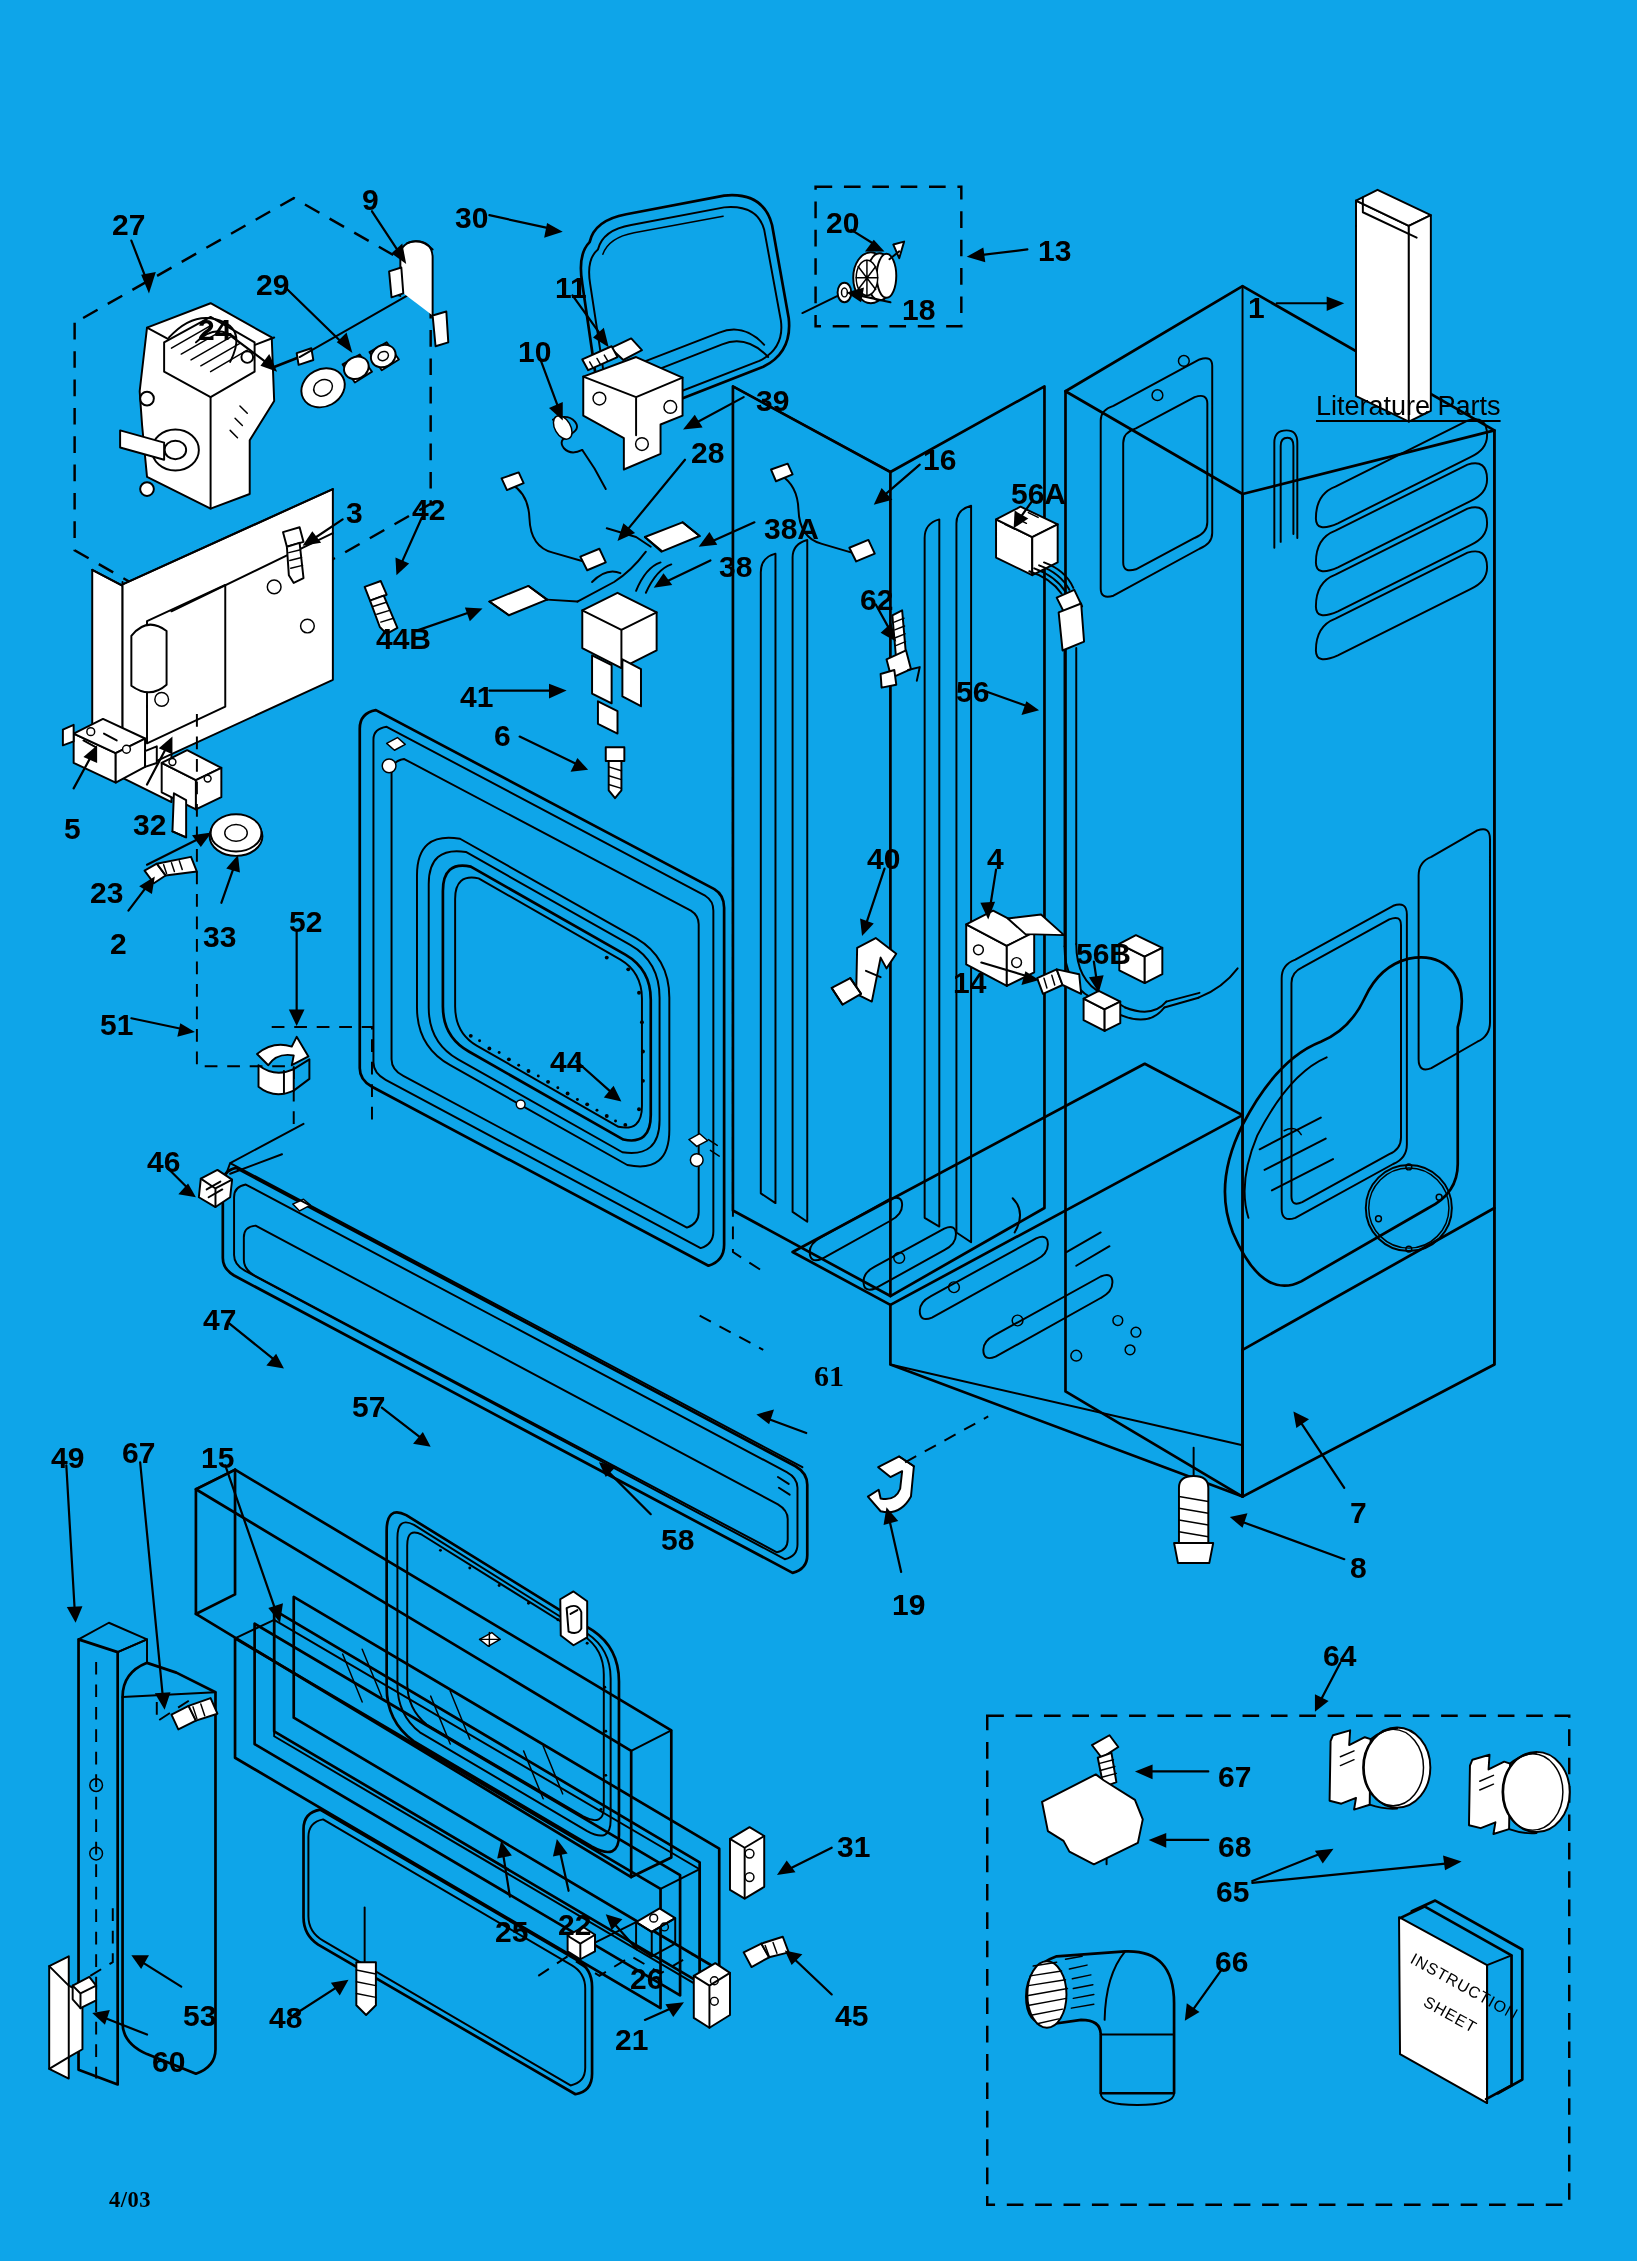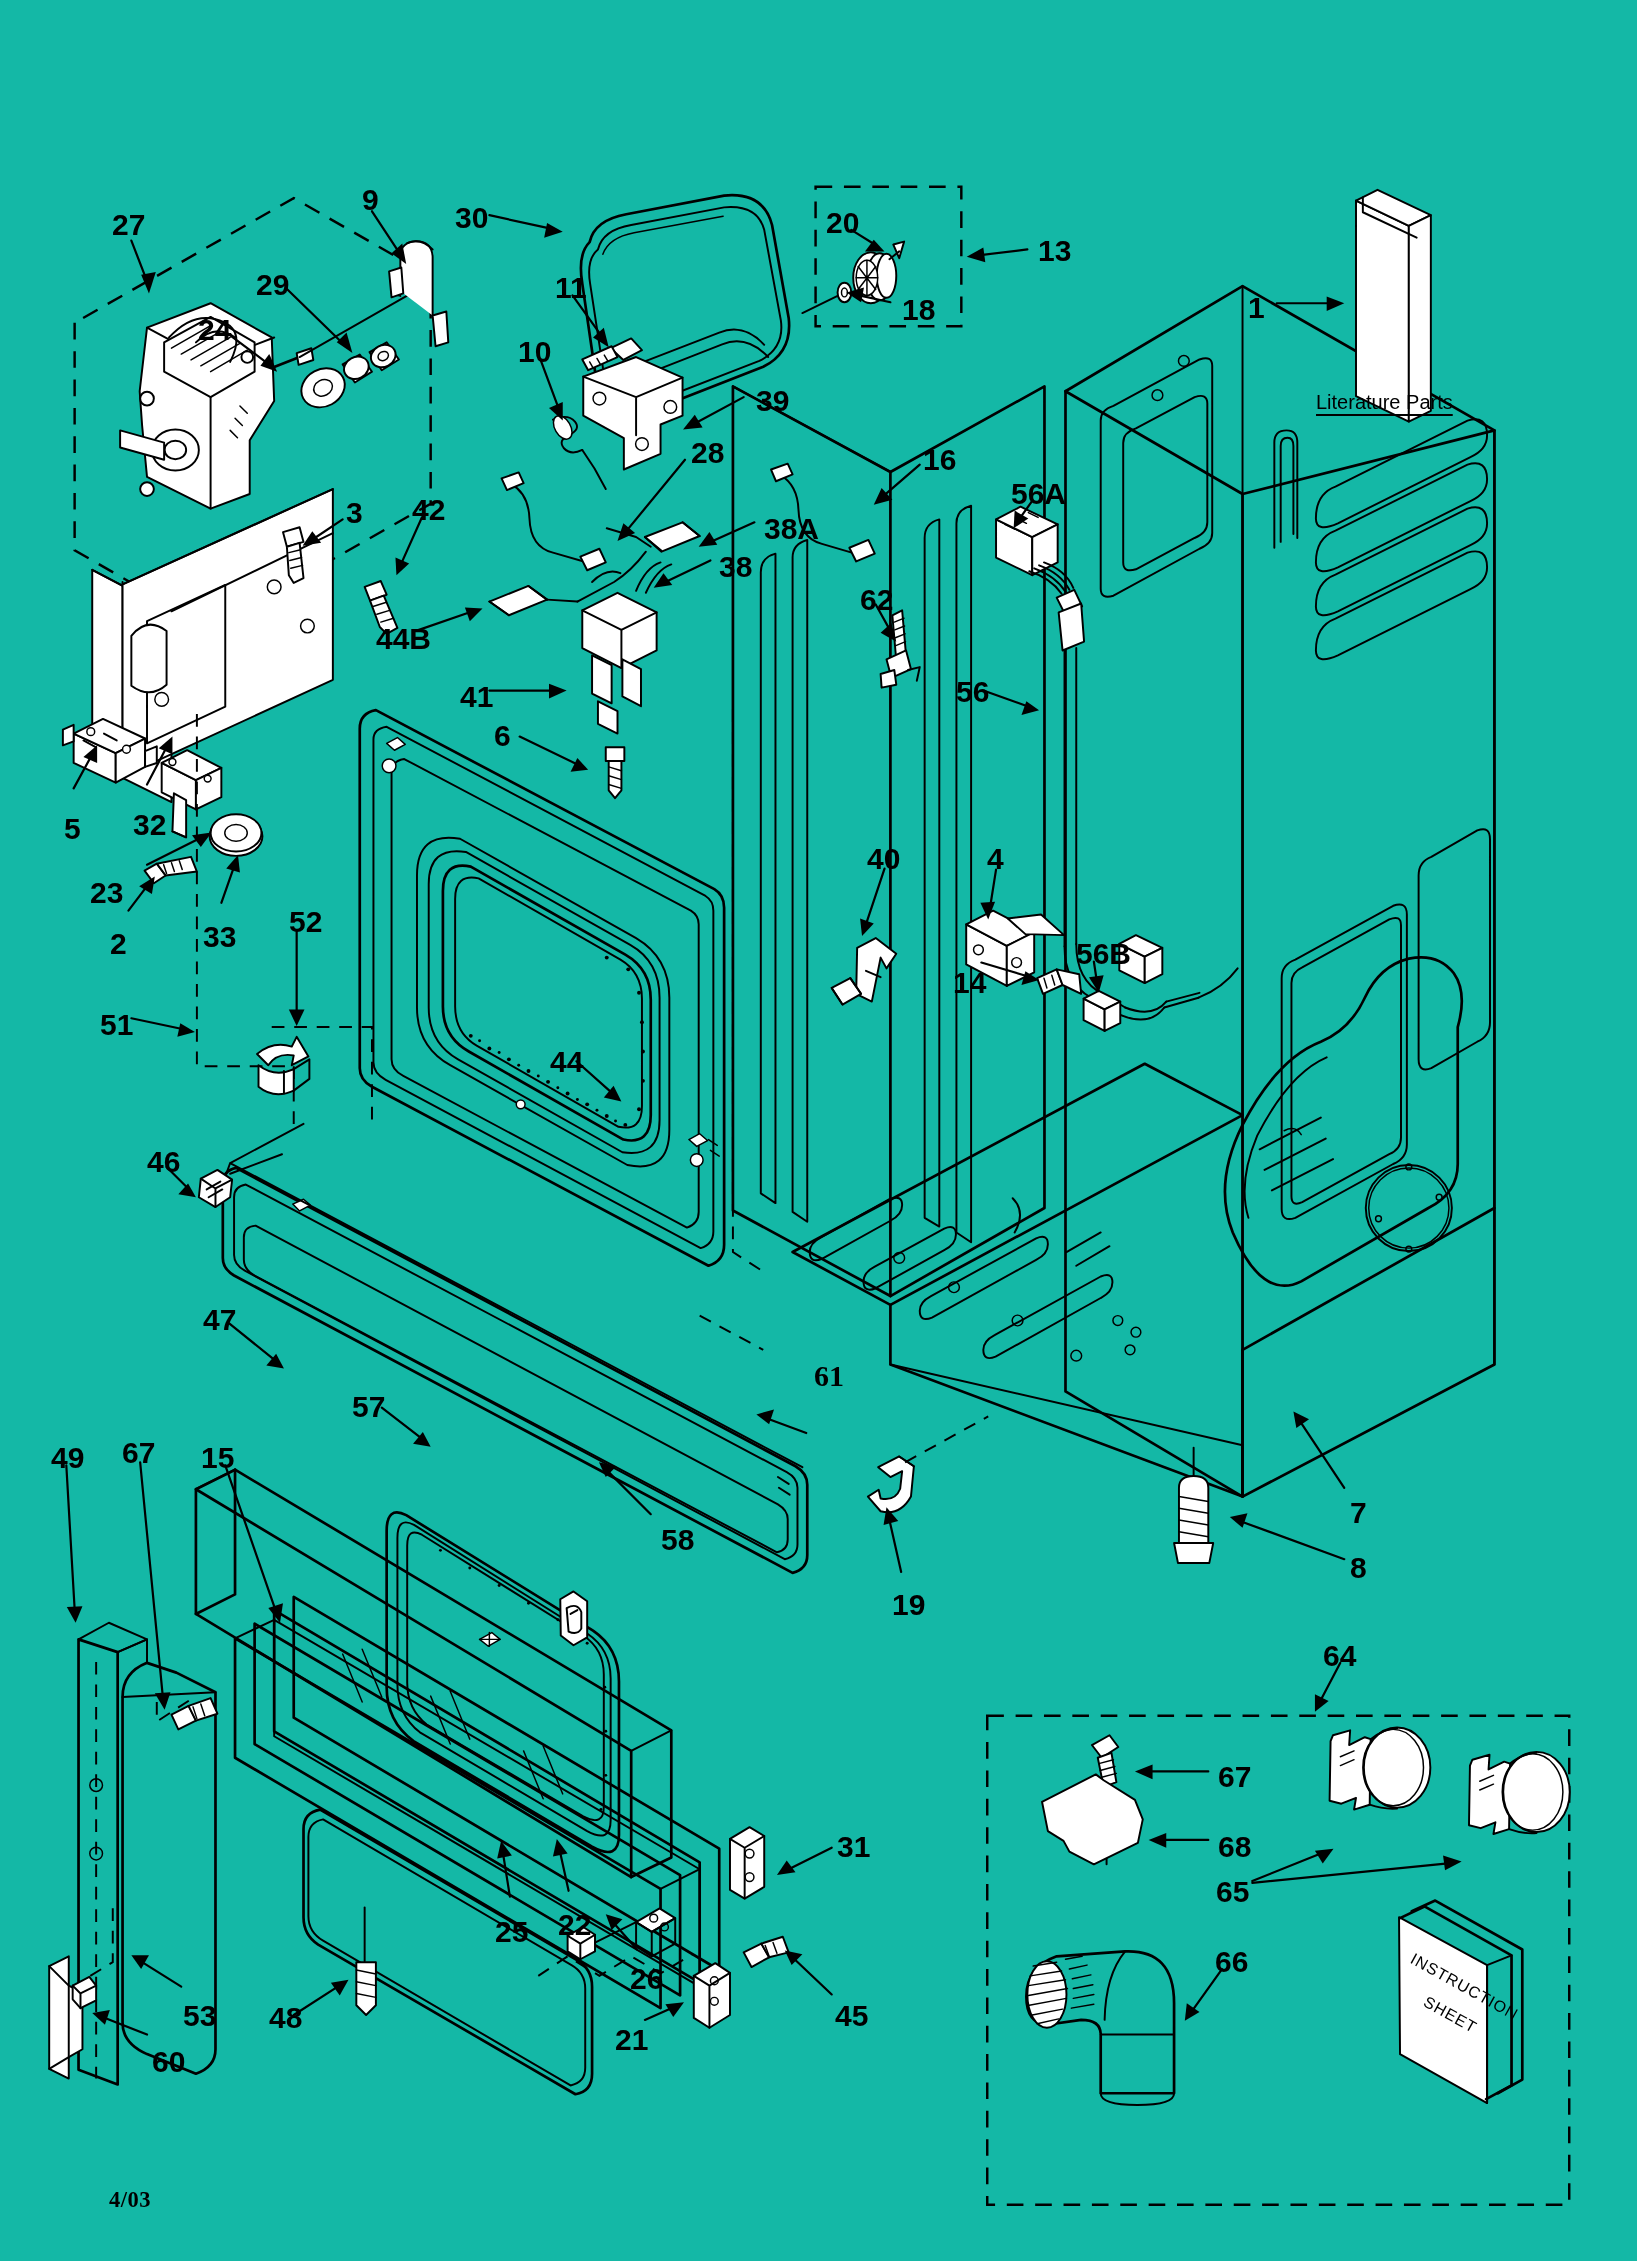--- a/index.html
+++ b/index.html
@@ -1,36 +1,36 @@
 <!DOCTYPE html>
 <html style="font-size:7.8px"><head>
 <meta charset="utf-8">
 <style>
   html,body{margin:0;padding:0;background:#ffffff;}
   body{font-family:"Liberation Sans", sans-serif;}
   #page{
     position:relative;
     width:1638px;
     height:2261px;
-    background:#14b8a6;
+    background:#0ea5e9;
     overflow:hidden;
   }
   #art{position:absolute;left:0;top:0;width:1638px;height:2261px;}
   .cal{
     position:absolute;
     font-family:"Liberation Serif", serif;
     font-size:22.5px;
     font-weight:bold;
     color:#000;
     letter-spacing:0.5px;
   }
   .lit{
     position:absolute;
     font-family:"Liberation Sans", sans-serif;
-    font-size:20px;
+    font-size:27px;
     color:#000;
     text-decoration:underline;
     text-underline-offset:4.9px;
     white-space:nowrap;
   }
   .callout{
     position:absolute;
     font-family:"Liberation Sans", sans-serif;
     font-weight:bold;
     color:#000;

